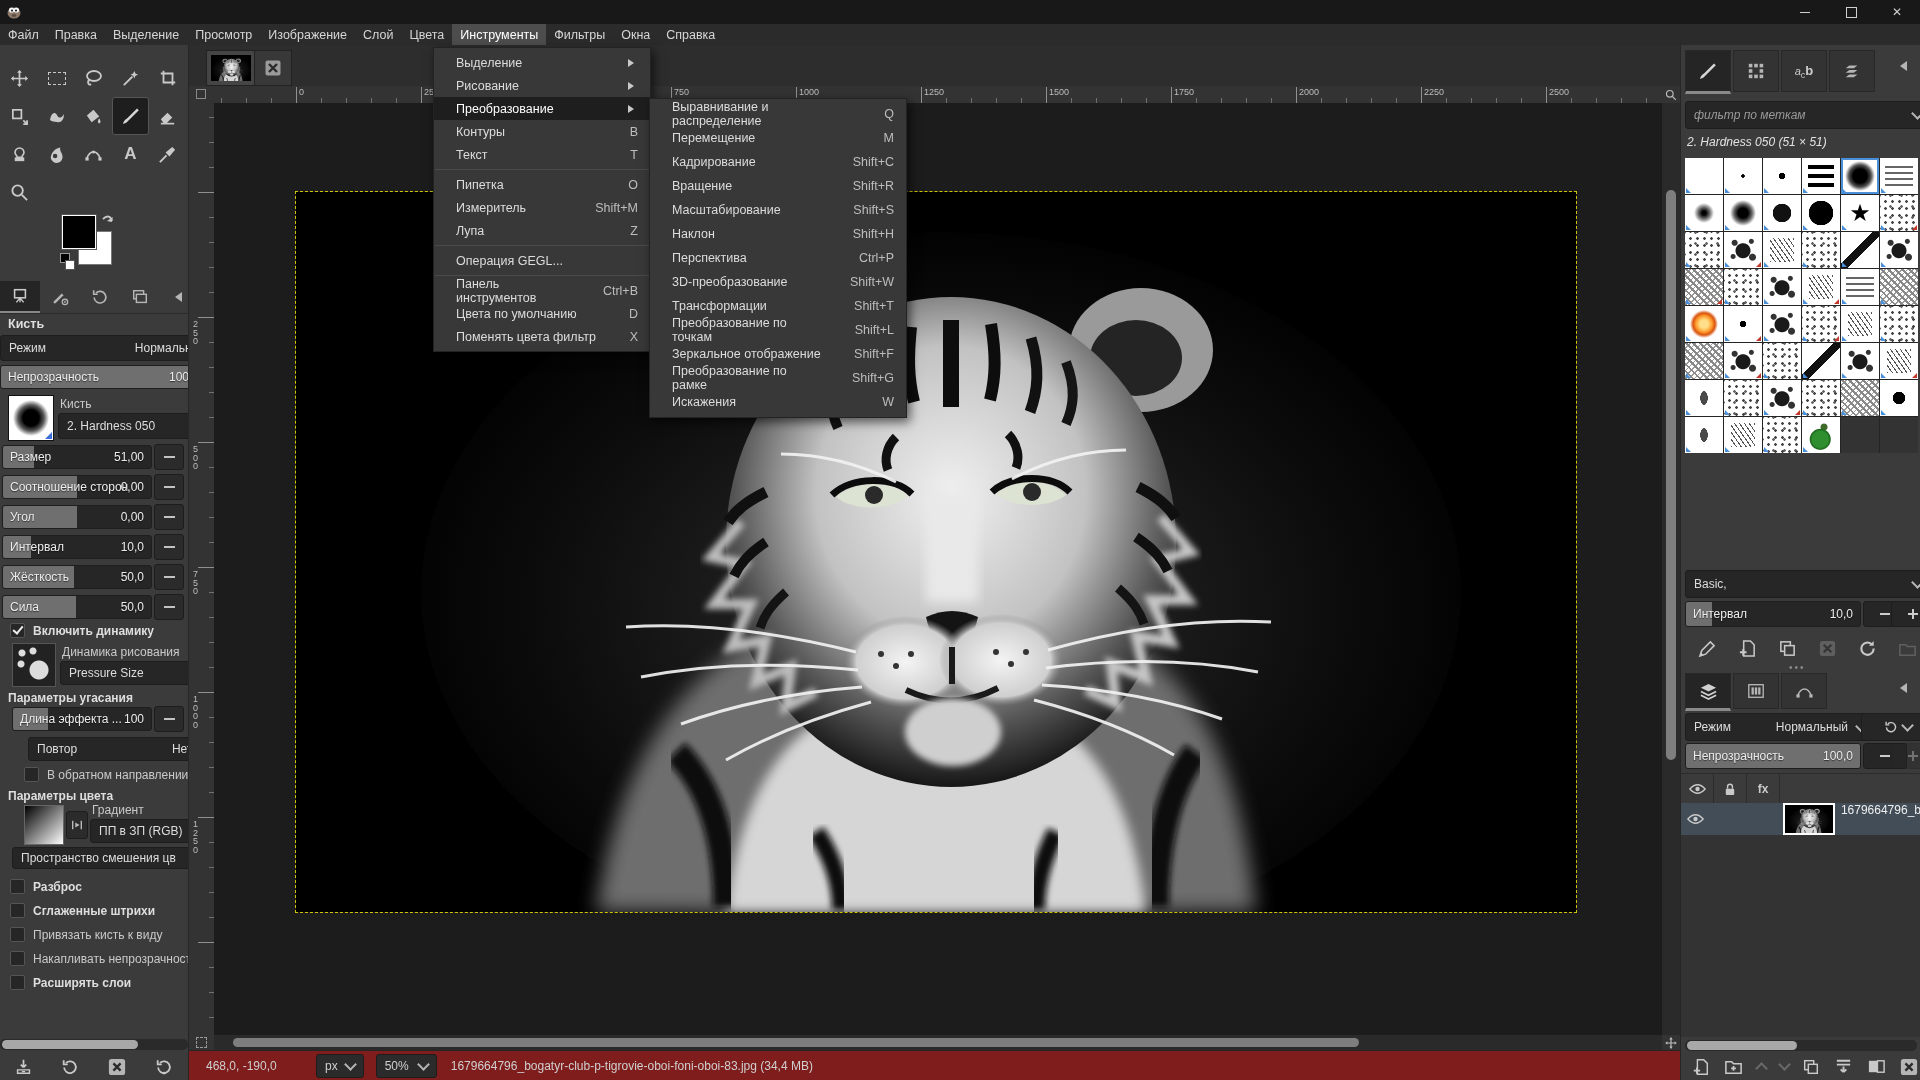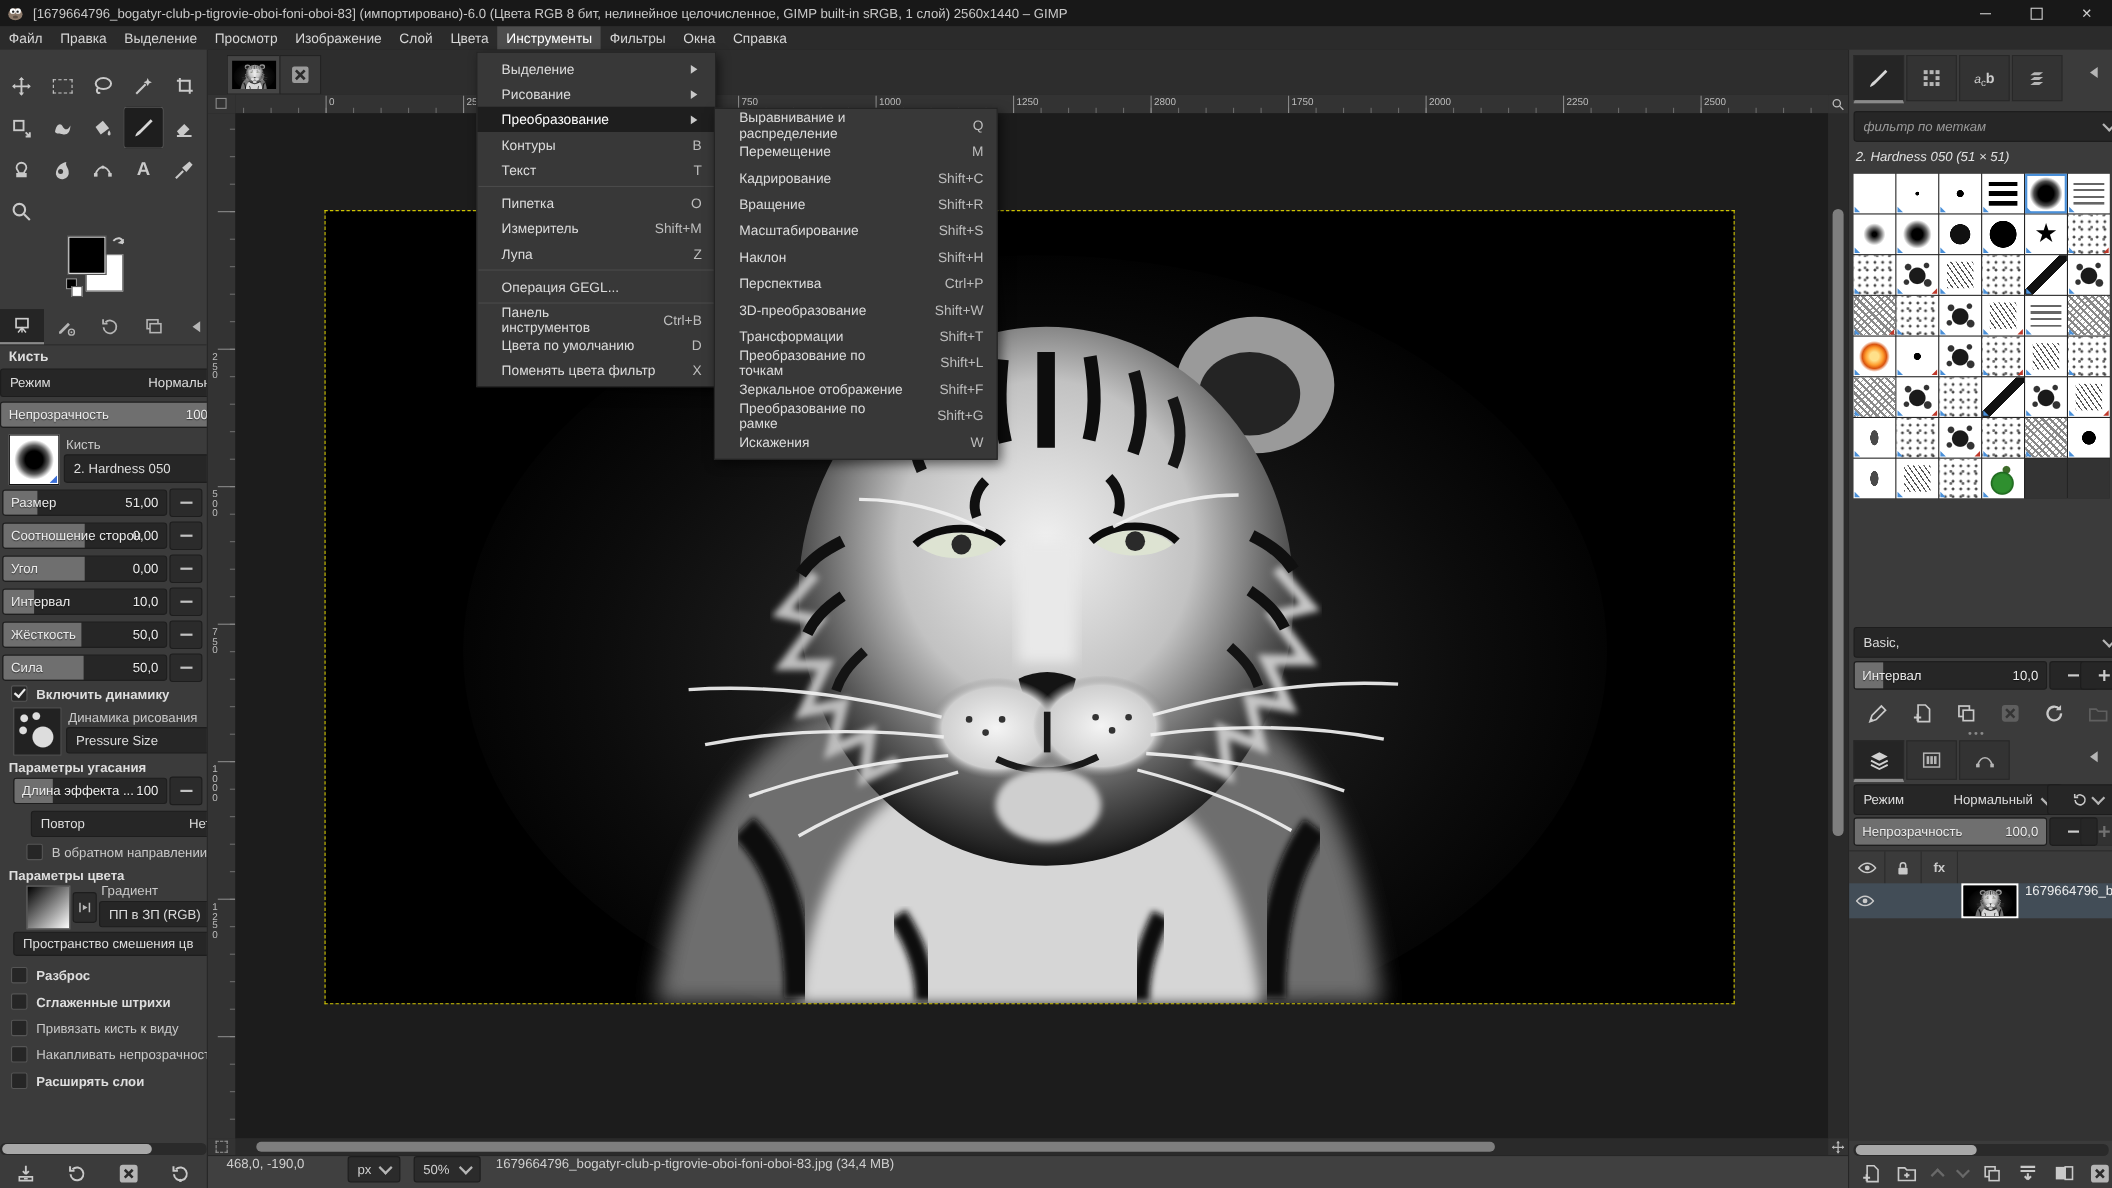--- a/index.html
+++ b/index.html
@@ -59,21 +59,21 @@
     background-image:repeating-linear-gradient(180deg,#909090 0 1px,transparent 1px 125px),repeating-linear-gradient(180deg,#707070 0 1px,transparent 1px 25px);
     background-size:16px 125px,5px 25px;background-position:right 89px,right 89px;background-repeat:repeat-y}
   .rlab{position:absolute;top:1px;font-size:9px;color:#bdbdbd}
   .vlab{position:absolute;left:5px;width:8px;font-size:9px;line-height:8.5px;color:#bdbdbd;word-break:break-all}
   #viewport{left:214px;top:103px;width:1448px;height:932px;background:#1c1c1c;overflow:hidden}
   #canvasimg{left:82px;top:89px;width:1280px;height:720px;background:#000;outline:1px dashed #cfc400}
   .scrollv{left:1662px;top:103px;width:18px;height:932px;background:#2a2a2a}
   .scrollv .thumb{position:absolute;left:4px;width:10px;border-radius:5px;background:#7e7e7e}
   .scrollh{top:1035px;height:15px;background:#2a2a2a;position:absolute}
   .scrollh .thumb{position:absolute;top:3px;height:9px;border-radius:5px;background:#7e7e7e}
-  #statusbar{left:188px;top:1050px;width:1492px;height:30px;background:#404040;border-top:1px solid #262626;display:flex;align-items:flex-start;color:#cfcfcf}
+  #statusbar{left:188px;top:1050px;width:1492px;height:30px;background:#7f1d1d;border-top:1px solid #262626;display:flex;align-items:center;color:#cfcfcf}
   
   .rtab{position:absolute;width:44px;height:40px;background:#333;border:1px solid #282828;display:flex;align-items:center;justify-content:center}
   .rtab.active{background:#252525;border-bottom:3px solid #8a8a8a}
   #brushgrid{position:absolute;left:4px;top:113px;width:233px;background:#242424;display:grid;grid-template-columns:repeat(6,1fr);grid-auto-rows:36px;gap:1px}
   .tile{background:#fff;position:relative;background-repeat:no-repeat;background-position:center}
   .tile::before{content:"";position:absolute;left:1px;bottom:1px;width:0;height:0;border-right:5px solid transparent;border-bottom:5px solid #4a90d9}
   .tile.tag-r::after{content:"";position:absolute;right:1px;bottom:1px;width:0;height:0;border-left:5px solid transparent;border-bottom:5px solid #c0392b}
   .tile.sel{outline:2px solid #4a90d9;outline-offset:-2px}
   .b-empty{background:#333}.b-empty::before{display:none}
   .b-dot-xs{background-image:radial-gradient(circle,#000 0 1.5px,transparent 2px)}
@@ -103,21 +103,20 @@
 
 <div class="abs" id="titlebar">
   <svg class="ic" width="16" height="16" viewBox="0 0 16 16" style="margin-left:6px">
     <ellipse cx="8" cy="9" rx="6.5" ry="5.5" fill="#8d7a6a"></ellipse>
       <circle cx="5.6" cy="6" r="2.6" fill="#fff"></circle>
       <circle cx="10.4" cy="6" r="2.6" fill="#fff"></circle>
     <circle cx="6" cy="6.6" r="1.1" fill="#222"></circle>
       <circle cx="10" cy="6.6" r="1.1" fill="#222"></circle>
       <ellipse cx="8" cy="11.5" rx="2.4" ry="1.4" fill="#5d4f44"></ellipse>
   </svg>
-  <span class="ttl">[1679664796_bogatyr-club-p-tigrovie-oboi-foni-oboi-83] (импортировано)-6.0 (Цвета RGB 8 бит, нелинейное целочисленное, GIMP built-in sRGB, 1 слой) 2560x1440 – GIMP</span>
   <span style="flex:1"></span>
   <span class="winbtn">
       <span class="minbar"></span>
     </span>
   <span class="winbtn">
       <span class="maxbox"></span>
     </span>
   <span class="winbtn" id="winclose">✕</span>
 </div>
 
@@ -153,21 +152,21 @@
   <div style="width:8px;height:8px;border:1px solid #8a8a8a;margin:3px auto"></div>
 </div>
 <div class="abs" id="h-ruler">
   <div class="abs" style="left:0;top:0;right:0;bottom:0">
       <span class="rlab" style="left: 85px;">0</span>
       <span class="rlab" style="left: 210px;">250</span>
       <span class="rlab" style="left: 335px;">500</span>
       <span class="rlab" style="left: 460px;">750</span>
       <span class="rlab" style="left: 585px;">1000</span>
       <span class="rlab" style="left: 710px;">1250</span>
-      <span class="rlab" style="left: 835px;">2800</span>
+      <span class="rlab" style="left: 835px;">1500</span>
       <span class="rlab" style="left: 960px;">1750</span>
       <span class="rlab" style="left: 1085px;">2000</span>
       <span class="rlab" style="left: 1210px;">2250</span>
       <span class="rlab" style="left: 1335px;">2500</span>
     </div>
 </div>
 <div class="abs" id="v-ruler">
   <div class="abs" style="left:0;top:0;right:0;bottom:0">
       <span class="vlab" style="top: 217px;">250</span>
       <span class="vlab" style="top: 342px;">500</span>

